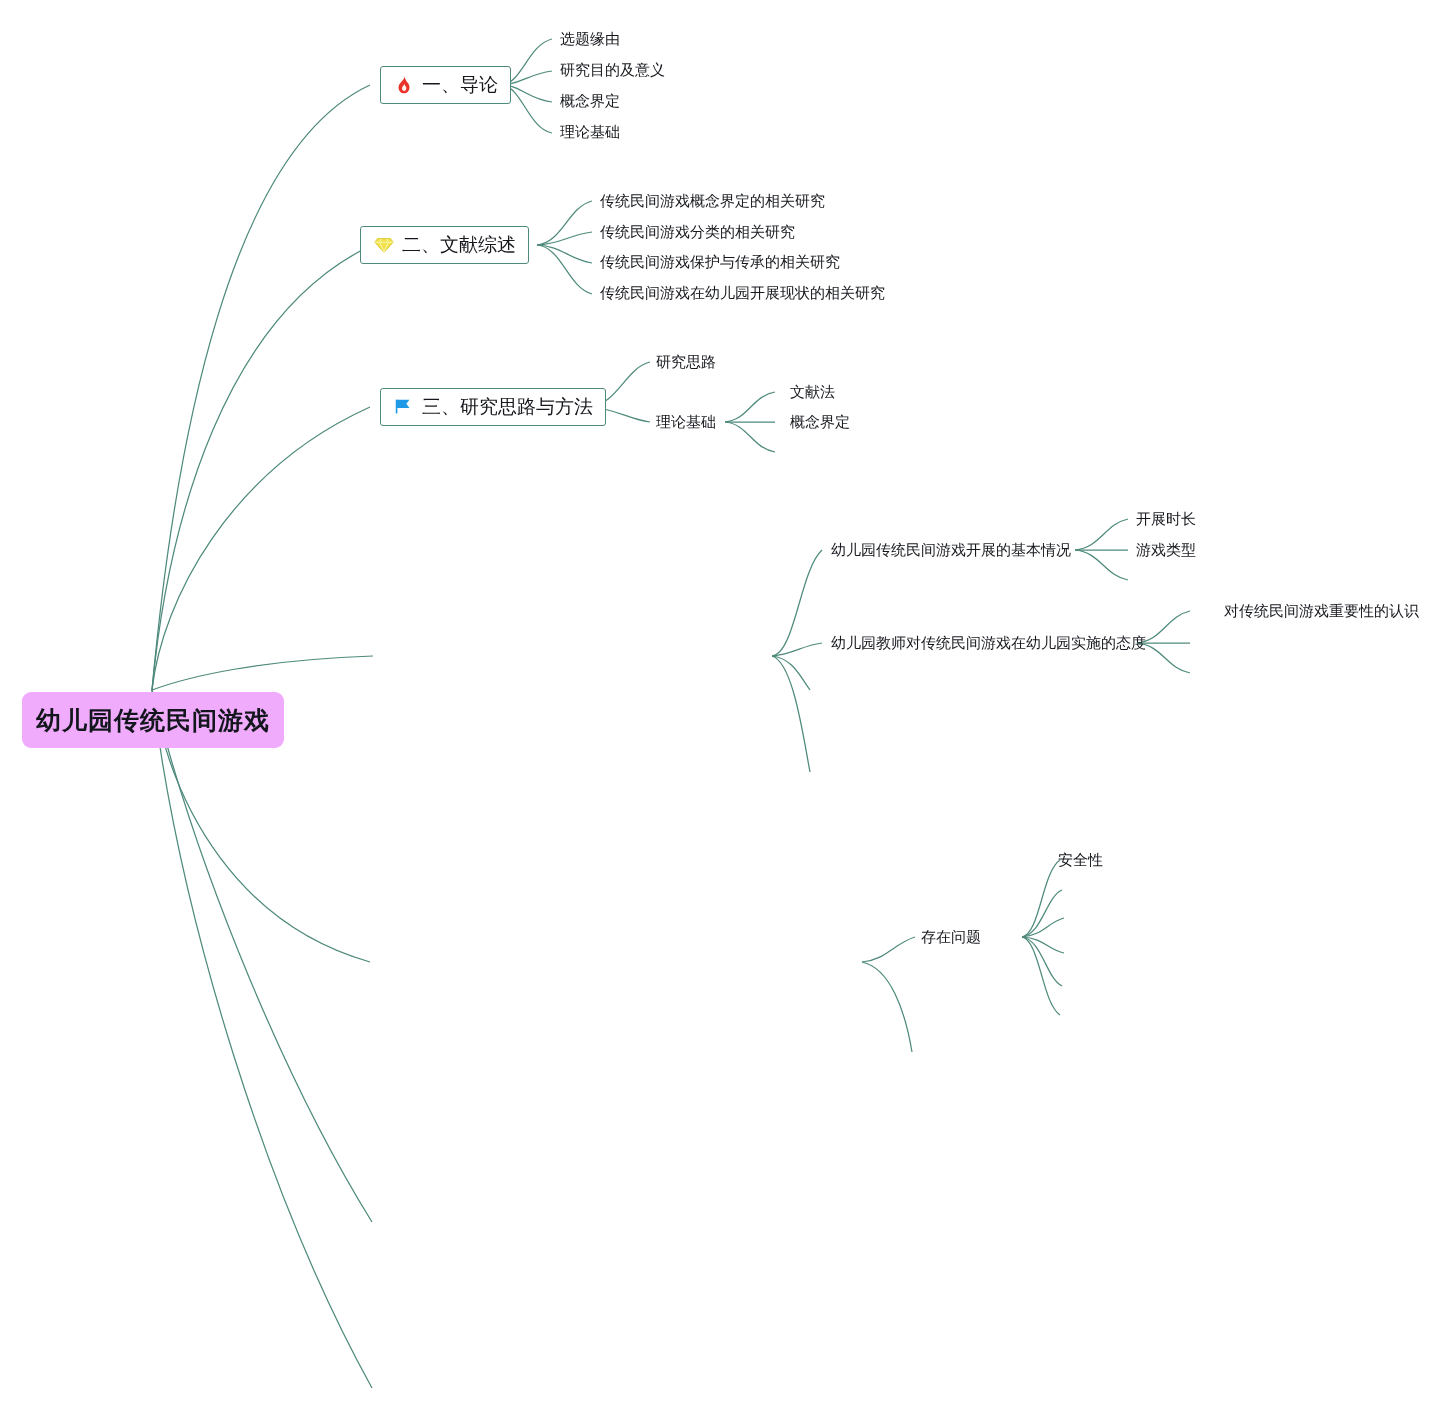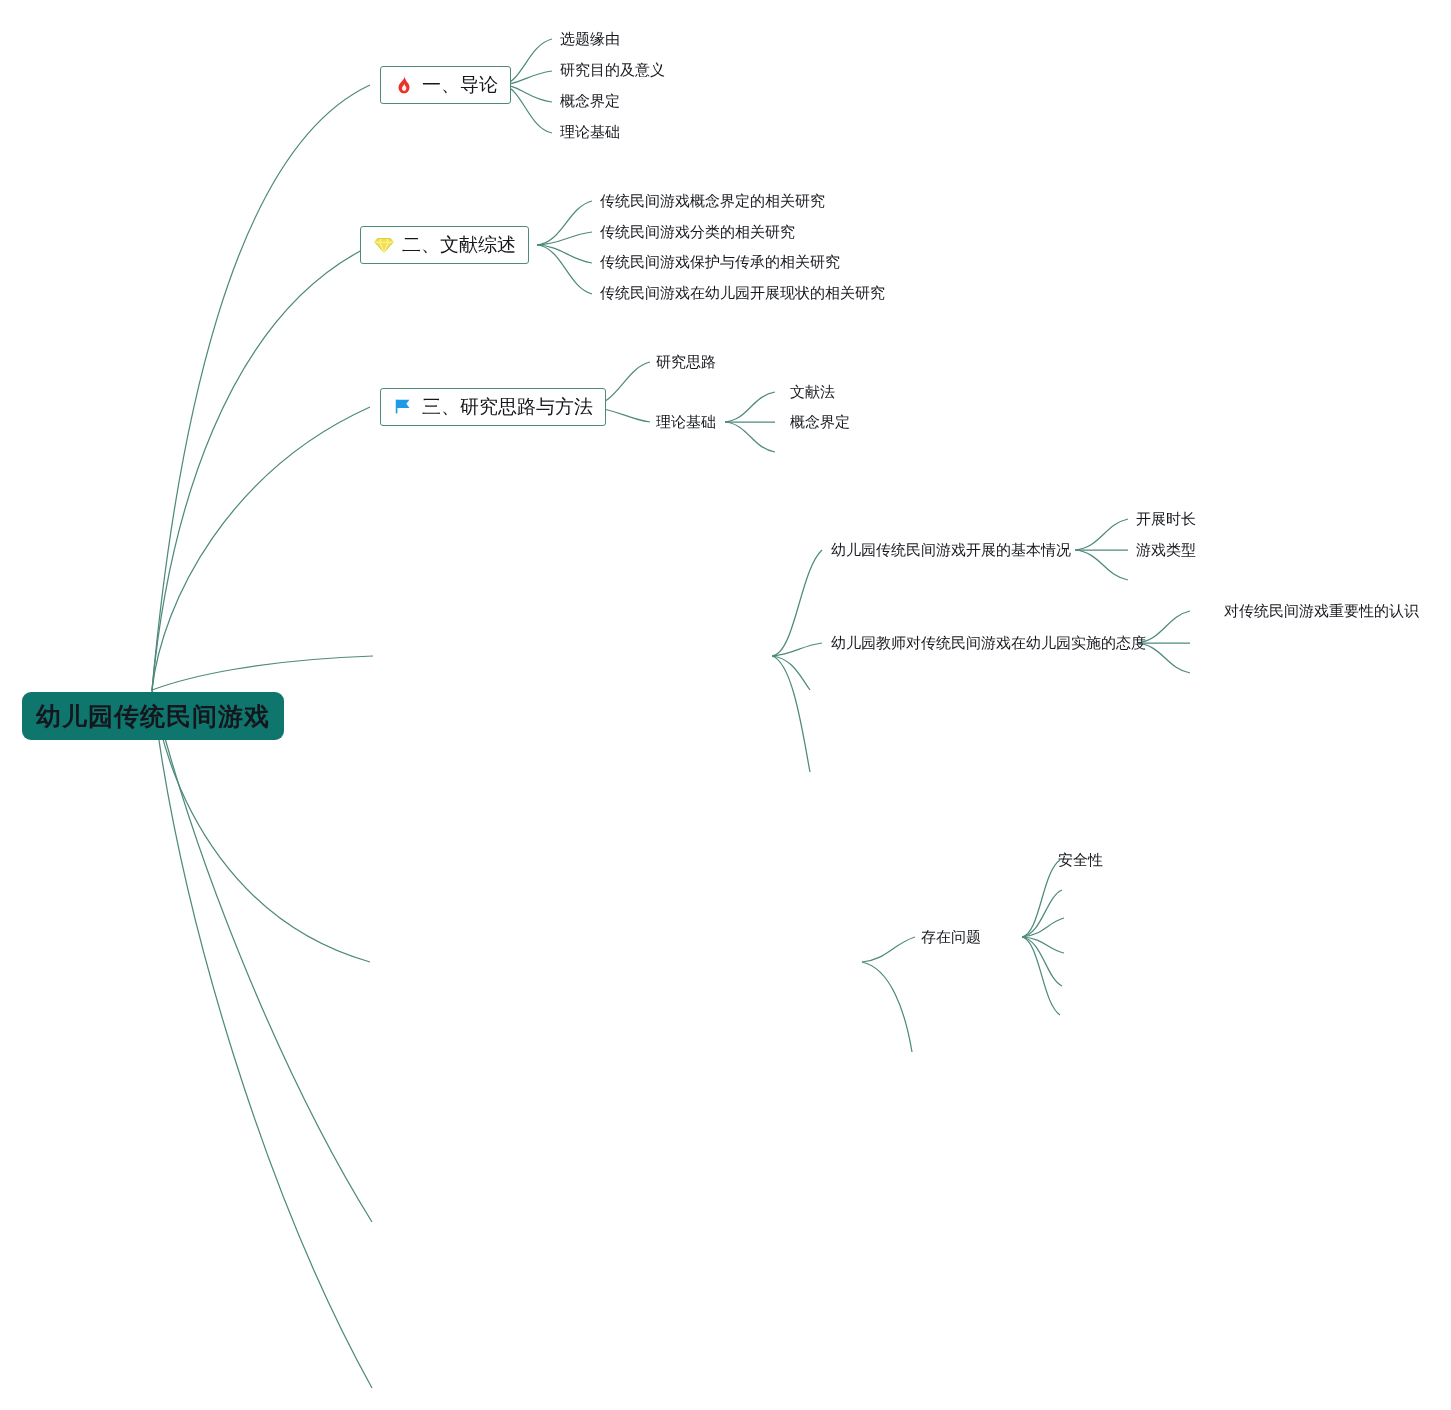--- a/index.html
+++ b/index.html
@@ -28,28 +28,28 @@
   }
   .node {
     position: absolute;
     box-sizing: border-box;
     white-space: nowrap;
     display: flex;
     align-items: center;
   }
   
   .root-node {
-    background: #0f766e;
+    background: #f0abfc;
     border-radius: 9px;
     color: #14161d;
     font-weight: bold;
     font-size: 25px;
     letter-spacing: 1px;
     padding: 0 14px;
-    height: 48px;
+    height: 56px;
     line-height: 44px;
     justify-content: center;
   }
   
   .l1-node {
     background: #ffffff;
     border: 1.6px solid #4e8a7c;
     border-radius: 3px;
     height: 38px;
     padding: 0 12px;

